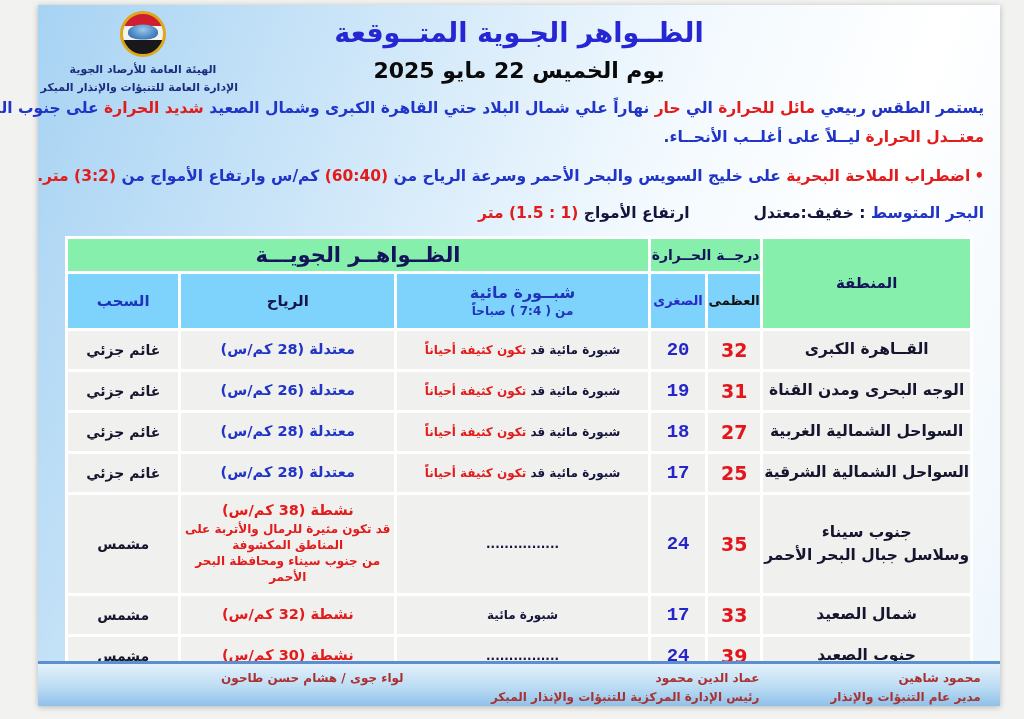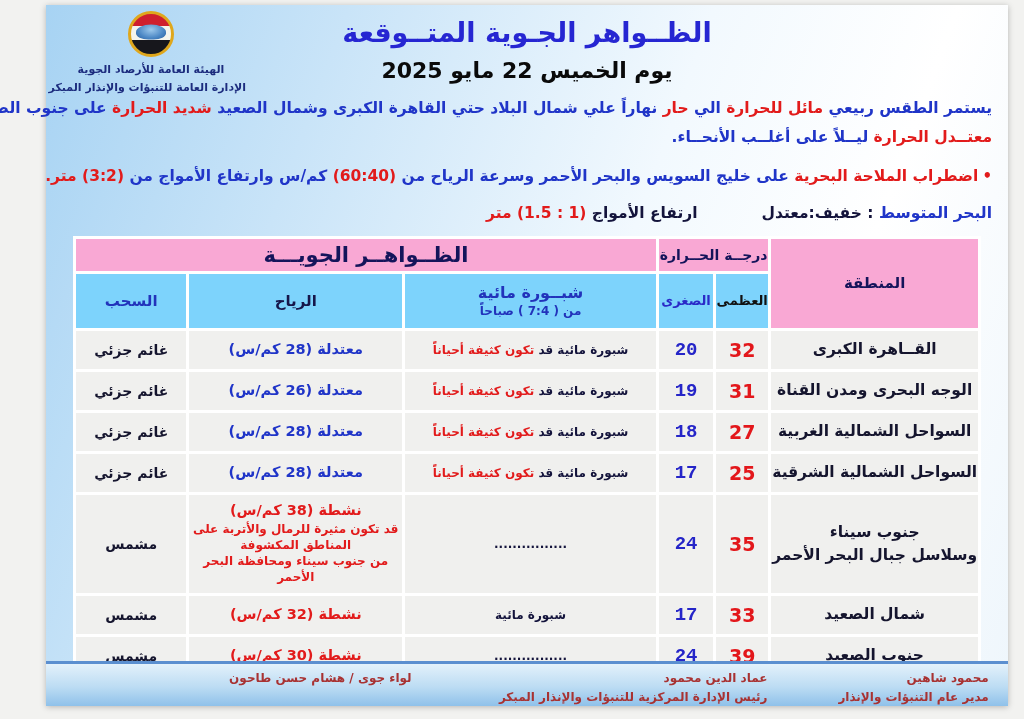--- a/index.html
+++ b/index.html
@@ -5,21 +5,21 @@
   * { box-sizing: border-box; margin: 0; padding: 0; }
   html, body { width: 1024px; height: 719px; }
   body {
     background: #f2f2f0;
     font-family: "DejaVu Sans", sans-serif;
     position: relative;
     overflow: hidden;
   }
   .doc {
     position: absolute;
-    left: 46px; top: 5px;
+    left: 38px; top: 5px;
     width: 962px; height: 701px;
     direction: rtl;
     background: linear-gradient(110deg, #a7d3f3 0%, #c9e4f8 25%, #f2f9fe 55%, #ffffff 75%, #eef6fc 100%);
     box-shadow: 0 1px 6px rgba(0,0,0,.25);
   }
   
   .titles { text-align: center; padding-top: 12px; }
   .main-title {
     color: #2626d2; font-size: 27px; font-weight: bold; letter-spacing: 0;
   }
@@ -52,21 +52,21 @@
   .c-red { color: #e21b1b; }
   .c-dark { color: #14143c; }
   
   table {
     border-collapse: separate; border-spacing: 3px;
     background: #ffffff;
     margin: 8px auto 0; table-layout: fixed;
     width: 908px;
   }
   th, td { text-align: center; vertical-align: middle; overflow: hidden; }
-  .hdr-dark { background: #f9a8d4; color: #14145a; font-weight: bold; }
+  .hdr-dark { background: #86efac; color: #14145a; font-weight: bold; }
   .hdr-light { background: #7dd3fc; font-weight: bold; }
   .h-phenomena { font-size: 21px; height: 32px; }
   .h-temp { font-size: 14px; }
   .h-region { font-size: 15px; }
   .h-sub { height: 54px; }
   .h-clouds { color: #2233bb; font-size: 15px; }
   .h-wind { color: #16164a; font-size: 15px; }
   .h-fog-1 { color: #2233bb; font-size: 16px; line-height: 1.3; }
   .h-fog-2 { color: #2233bb; font-size: 12px; }
   .h-tmax { color: #111111; font-size: 13px; }

